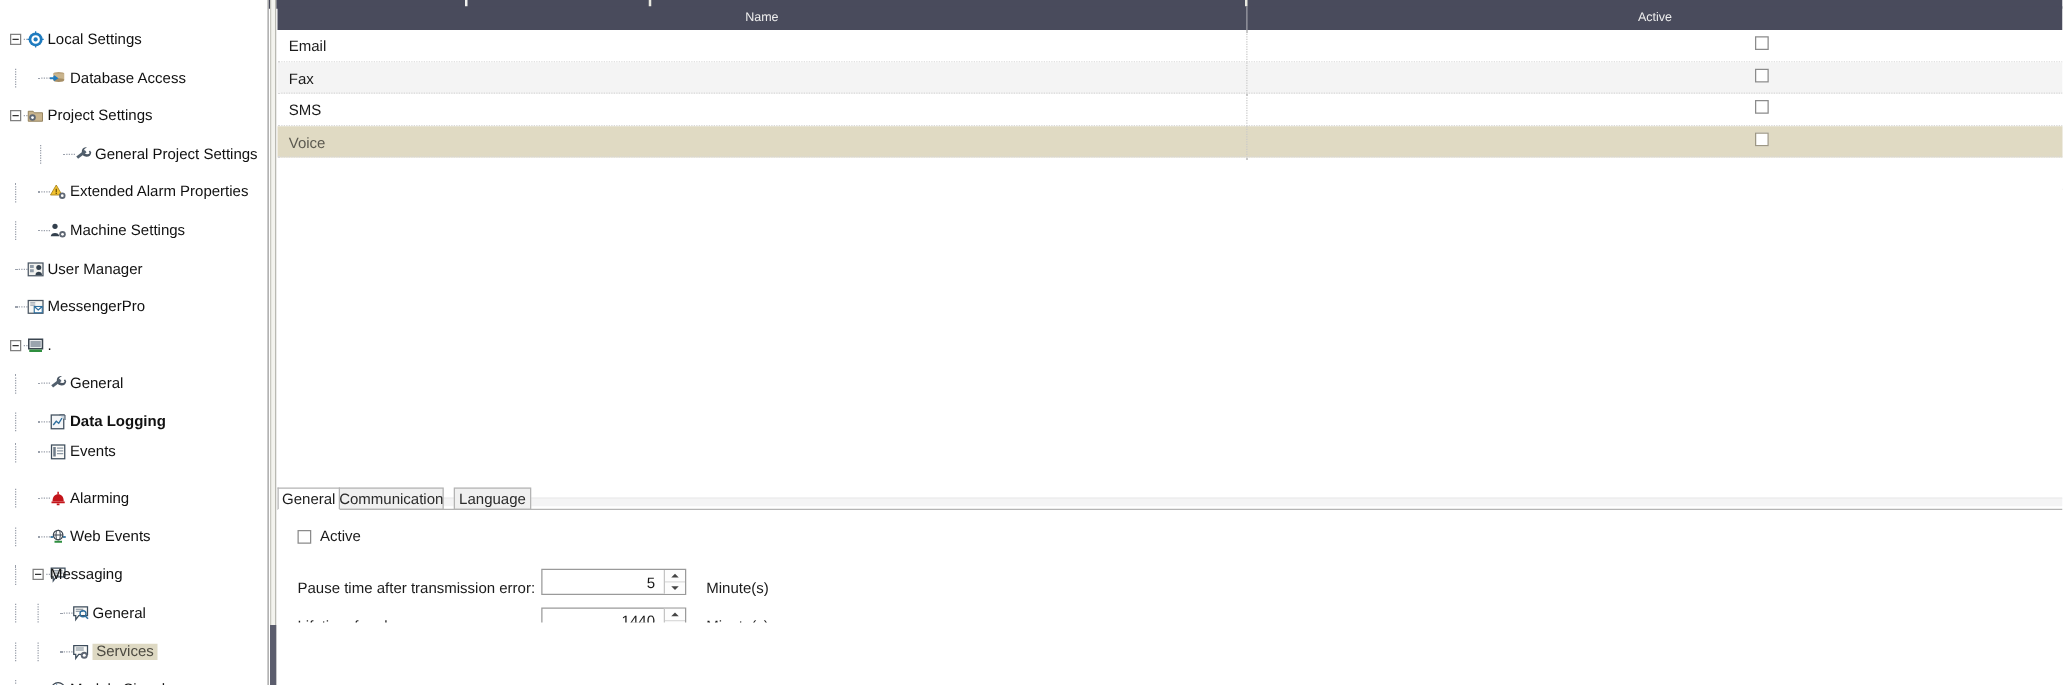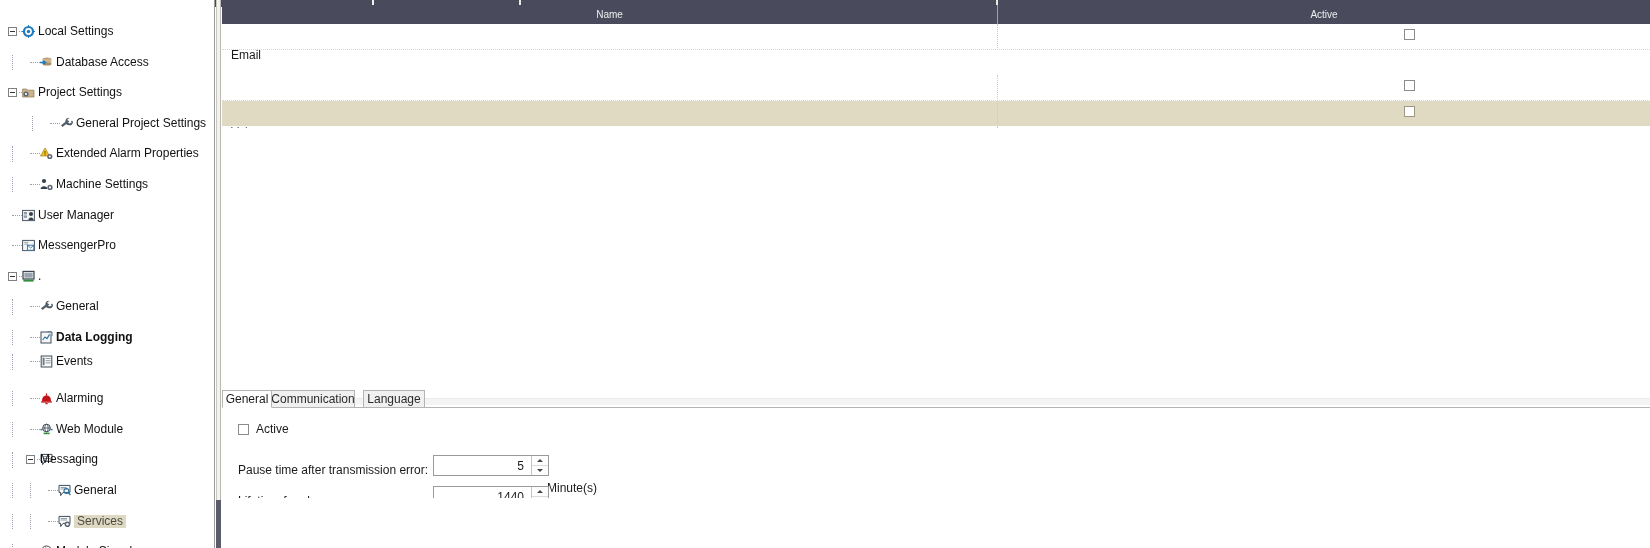--- a/index.html
+++ b/index.html
@@ -42,21 +42,21 @@
   
   #main{position:absolute;left:222px;top:0;width:1428px;height:548px;}
 
   
   #grid-head{position:absolute;left:0;top:5px;width:1428px;height:19px;background:#494b5c;}
   #grid-head .hcell{position:absolute;top:0;height:19px;color:#eeeeee;font-size:10px;
                     display:flex;align-items:center;justify-content:center;}
   #grid-head .hdiv{position:absolute;top:0;width:1px;height:19px;background:#9fa0a8;}
   #grid-body{position:absolute;left:0;top:24px;width:1428px;height:104px;}
   .grow{position:absolute;left:0;width:1428px;height:25.5px;}
-  .grow .nm{position:absolute;left:9px;top:6px;font-size:12px;margin-top:18px;}
+  .grow .nm{position:absolute;left:9px;top:6px;font-size:12px;}
   .grow .coldiv{position:absolute;left:775px;top:0;width:1px;height:25.5px;border-left:1px dotted #c9c9c9;}
   .grow .rowline{position:absolute;left:0;bottom:0;width:1428px;height:1px;border-bottom:1px dotted #d8d8d8;}
   .grow .cb{position:absolute;left:1182px;top:5px;width:11px;height:11px;border:1px solid #8b8b8b;background:#fff;box-sizing:border-box;}
   .grow.alt{background:#f4f4f4;}
   .grow.sel{background:#e0dac3;}
   .grow.sel .nm{color:#5c5a50;}
   .grow.sel .cb{border-color:#9d9784;}
   #grid-fill{position:absolute;left:0;top:128px;width:1428px;height:252px;background:#fff;}
 
   
@@ -81,21 +81,21 @@
   .spin{position:absolute;left:211px;top:0;width:116px;height:21px;border:1px solid #9a9a9a;
         background:#fff;box-sizing:border-box;}
   .spin .val{position:absolute;right:24px;top:3px;font-size:12px;text-align:right;}
   .spin .btns{position:absolute;right:0;top:0;width:16px;height:19px;border-left:1px solid #c4c4c4;background:#fdfdfd;}
   .spin .btns .b{position:absolute;left:0;width:16px;height:9px;display:flex;align-items:center;justify-content:center;}
   .spin .btns .up{top:0;border-bottom:1px solid #dcdcdc;}
   .spin .btns .dn{top:10px;}
   .spin .tri{width:0;height:0;border-left:3px solid transparent;border-right:3px solid transparent;}
   .spin .tri.u{border-bottom:3px solid #444;}
   .spin .tri.d{border-top:3px solid #444;}
-  .frow .unit{position:absolute;left:325px;top:8px;font-size:12px;margin-top:18px;}
+  .frow .unit{position:absolute;left:343px;top:8px;font-size:12px;}
 
   #main-bottom-bar{position:absolute;left:0;top:498px;width:1428px;height:50px;background:#fff;}
 </style>
 </head>
 <body>
 
 <div id="top-strip">
   <div class="sep" style="left:218px;"></div>
   <div class="sep2" style="left:372px;"></div>
   <div class="sep" style="left:519px;"></div>
@@ -277,21 +277,21 @@
         <div class="ico" style="left: 40px;">
           <svg width="13" height="13" viewBox="0 0 13 13">
             <circle cx="6.5" cy="5" r="3.8" fill="none" stroke="#3b4550" stroke-width="1"></circle>
             <ellipse cx="6.5" cy="5" rx="1.7" ry="3.8" fill="none" stroke="#3b4550" stroke-width="0.8"></ellipse>
             <path d="M2.8 5 L10.2 5" stroke="#3b4550" stroke-width="0.8"></path>
             <rect x="3.6" y="9.6" width="6" height="1.6" fill="#2f8f3f"></rect>
             <path d="M0.4 6.6 L2.6 6.6" stroke="#2e6f9e" stroke-width="1.4"></path>
             <path d="M10.4 6.6 L12.6 6.6" stroke="#2e6f9e" stroke-width="1.4"></path>
           </svg>
         </div>
-        <span class="lbl" style="left: 56px;">Web Module</span>
+        <span class="lbl" style="left: 56px;">Web Events</span>
       </div>
       <div class="tnode" style="top: 214.2px;">
         <div class="vline" style="left: 12px; top: 0px; height: 15.3px;"></div>
         <div class="expander" style="left: 26px;"></div>
         <div class="dots" style="left: 37px; width: 3px;"></div>
         <div class="ico" style="left: 40px;">
           <svg width="13" height="13" viewBox="0 0 13 13">
             <path d="M1 1.4 H12 V8.4 H5 L2.6 11.6 V8.4 H1 Z" fill="#fbfbf9" stroke="#3e4d5c" stroke-width="1"></path>
             <rect x="3" y="3.2" width="7" height="0.9" fill="#7b8793"></rect>
             <rect x="3" y="5" width="7" height="0.9" fill="#7b8793"></rect>
@@ -350,20 +350,26 @@
 
   <div id="grid-head">
     <div class="hcell" style="left:0px;width:775px;">Name</div>
     <div class="hdiv" style="left:775px;"></div>
     <div class="hcell" style="left:776px;width:652px;">Active</div>
   </div>
 
   <div id="grid-body">
       <div class="grow" style="top: 0px;">
         <span class="nm">Email</span>
+        <div class="coldiv"></div>
+        <div class="cb"></div>
+        <div class="rowline"></div>
+      </div>
+      <div class="grow alt" style="top: 25.5px;">
+        <span class="nm">Fax</span>
         <div class="coldiv"></div>
         <div class="cb"></div>
         <div class="rowline"></div>
       </div>
       <div class="grow" style="top: 51px;">
         <span class="nm">SMS</span>
         <div class="coldiv"></div>
         <div class="cb"></div>
         <div class="rowline"></div>
       </div>

